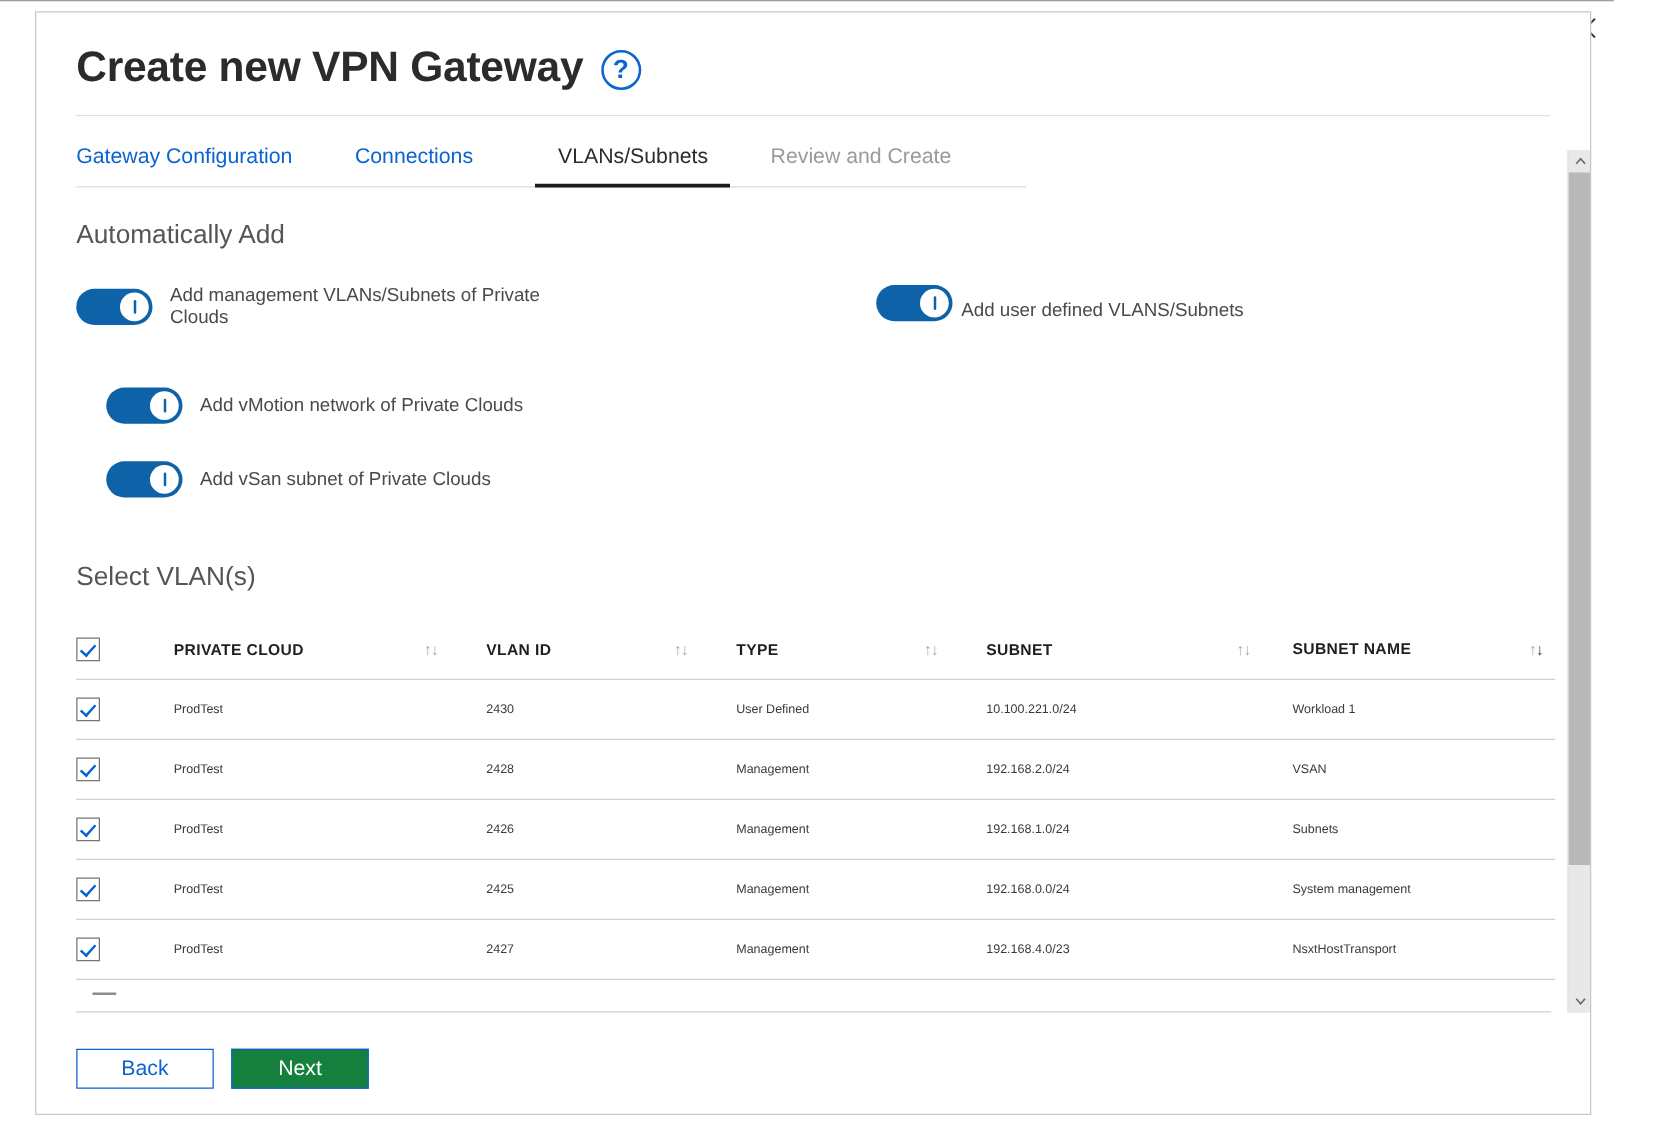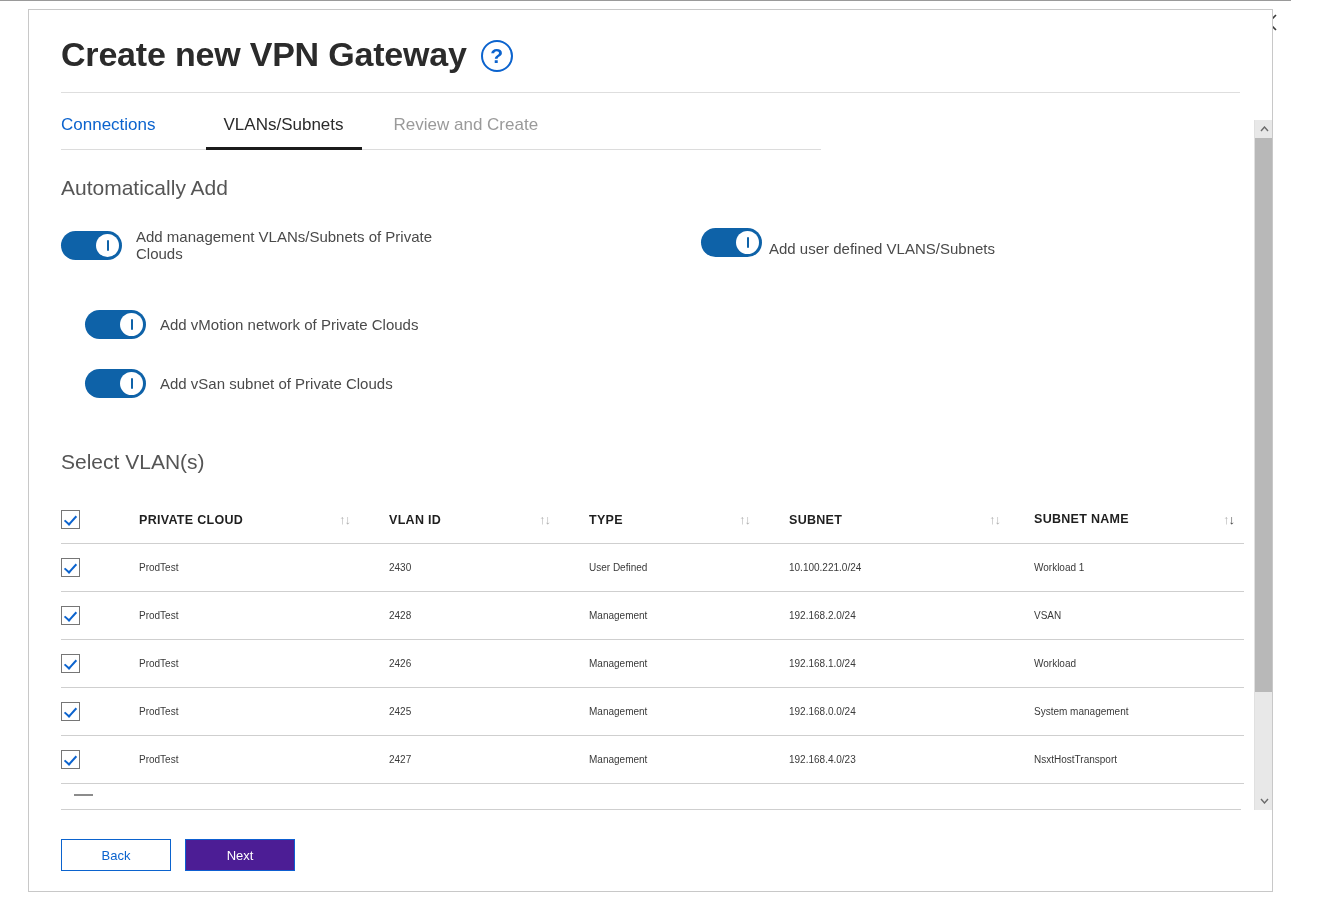--- a/index.html
+++ b/index.html
@@ -313,38 +313,38 @@
 
   
   .footer {
     position: absolute;
     left: 32px;
     bottom: 20px;
     display: flex;
     gap: 14px;
   }
   .btn {
-    font-size: 13px;
+    font-size: 17px;
     height: 32px;
     min-width: 110px;
     padding: 0 18px;
     box-sizing: border-box;
     display: flex;
     align-items: center;
     justify-content: center;
     cursor: pointer;
     border-radius: 0;
   }
   .btn-secondary {
     background: #ffffff;
     border: 1px solid #0b63ce;
     color: #0b63ce;
   }
   .btn-primary {
-    background: #4c1d95;
+    background: #15803d;
     border: 1px solid #0e5fd1;
     color: #ffffff;
   }
 </style>
 </head>
 <body>
 
 <div class="page-frame">
 
   <div class="close-btn">
@@ -357,20 +357,21 @@
   <div class="card">
    <div class="card-inner">
 
     <div class="title-row">
       <div class="title-text">Create new VPN Gateway</div>
       <div class="help-icon">?</div>
     </div>
     <div class="title-divider"></div>
 
     <div class="tabs">
+      <div class="tab">Gateway Configuration</div>
       <div class="tab">Connections</div>
       <div class="tab active">VLANs/Subnets</div>
       <div class="tab disabled">Review and Create</div>
     </div>
 
     <div class="section-heading" id="auto-add-heading">Automatically Add</div>
 
     <div class="toggle-grid">
 
       <div class="toggle-row r1">
@@ -480,21 +481,21 @@
                   <span class="chk"></span>
                 </td>
             <td>ProdTest</td>
             <td></td>
             <td>2426</td>
             <td></td>
             <td>Management</td>
             <td></td>
             <td>192.168.1.0/24</td>
             <td></td>
-            <td>Workload</td>
+            <td>Subnets</td>
           </tr>
           <tr>
             <td>
                   <span class="chk"></span>
                 </td>
             <td>ProdTest</td>
             <td></td>
             <td>2425</td>
             <td></td>
             <td>Management</td>

